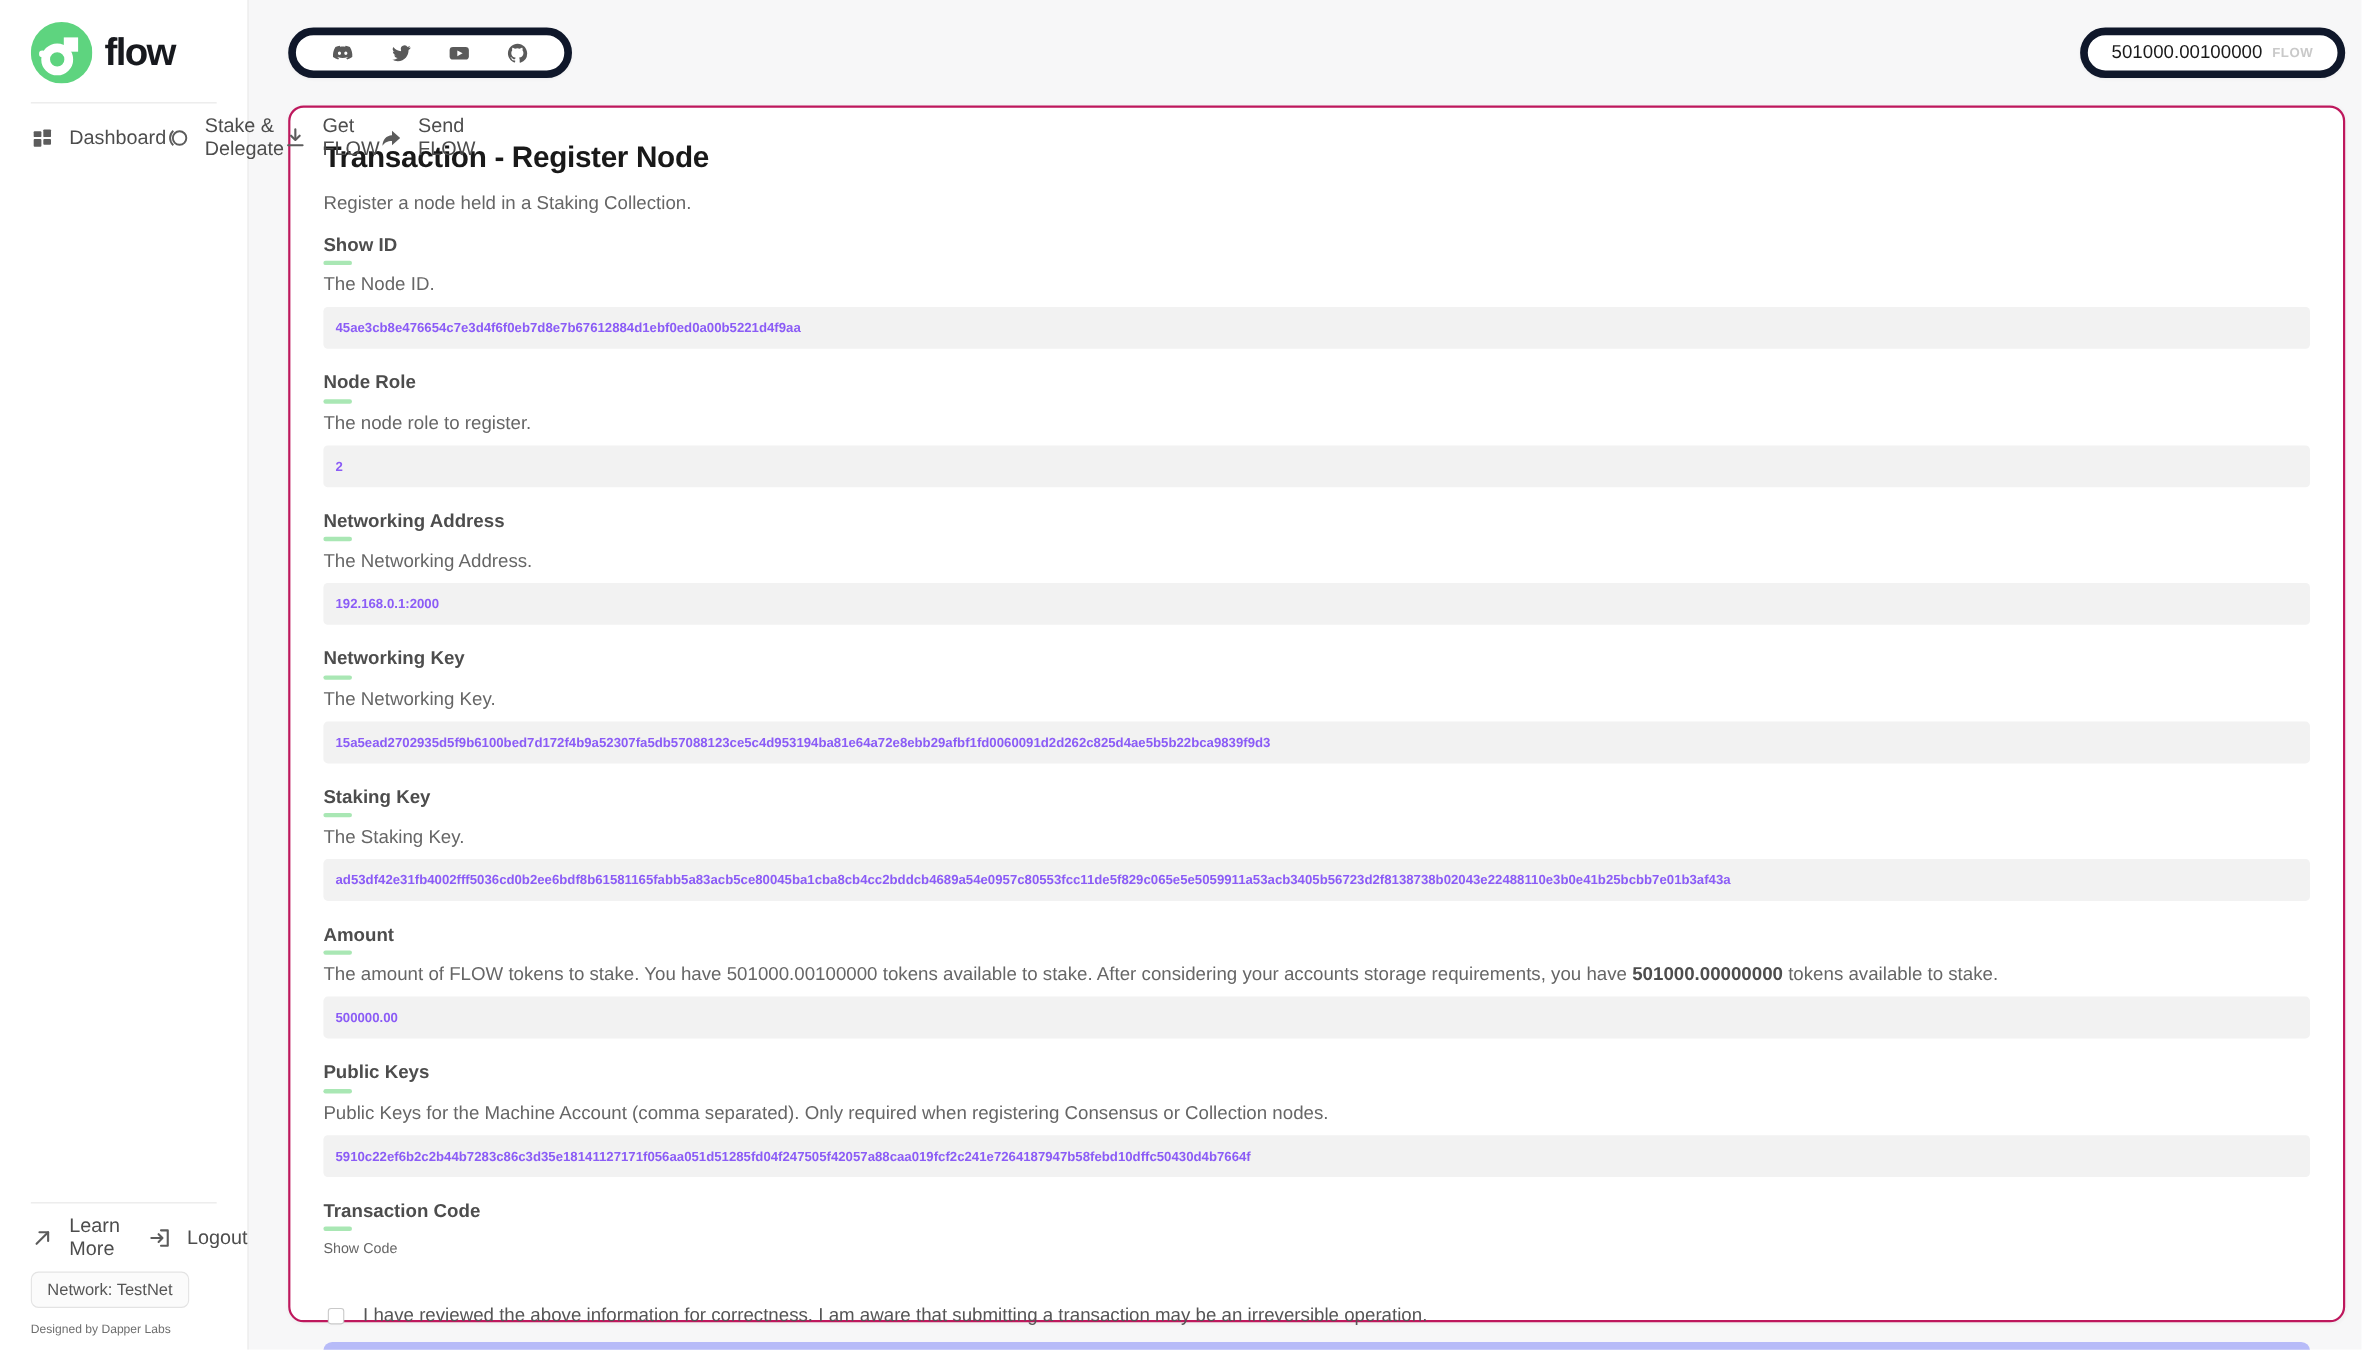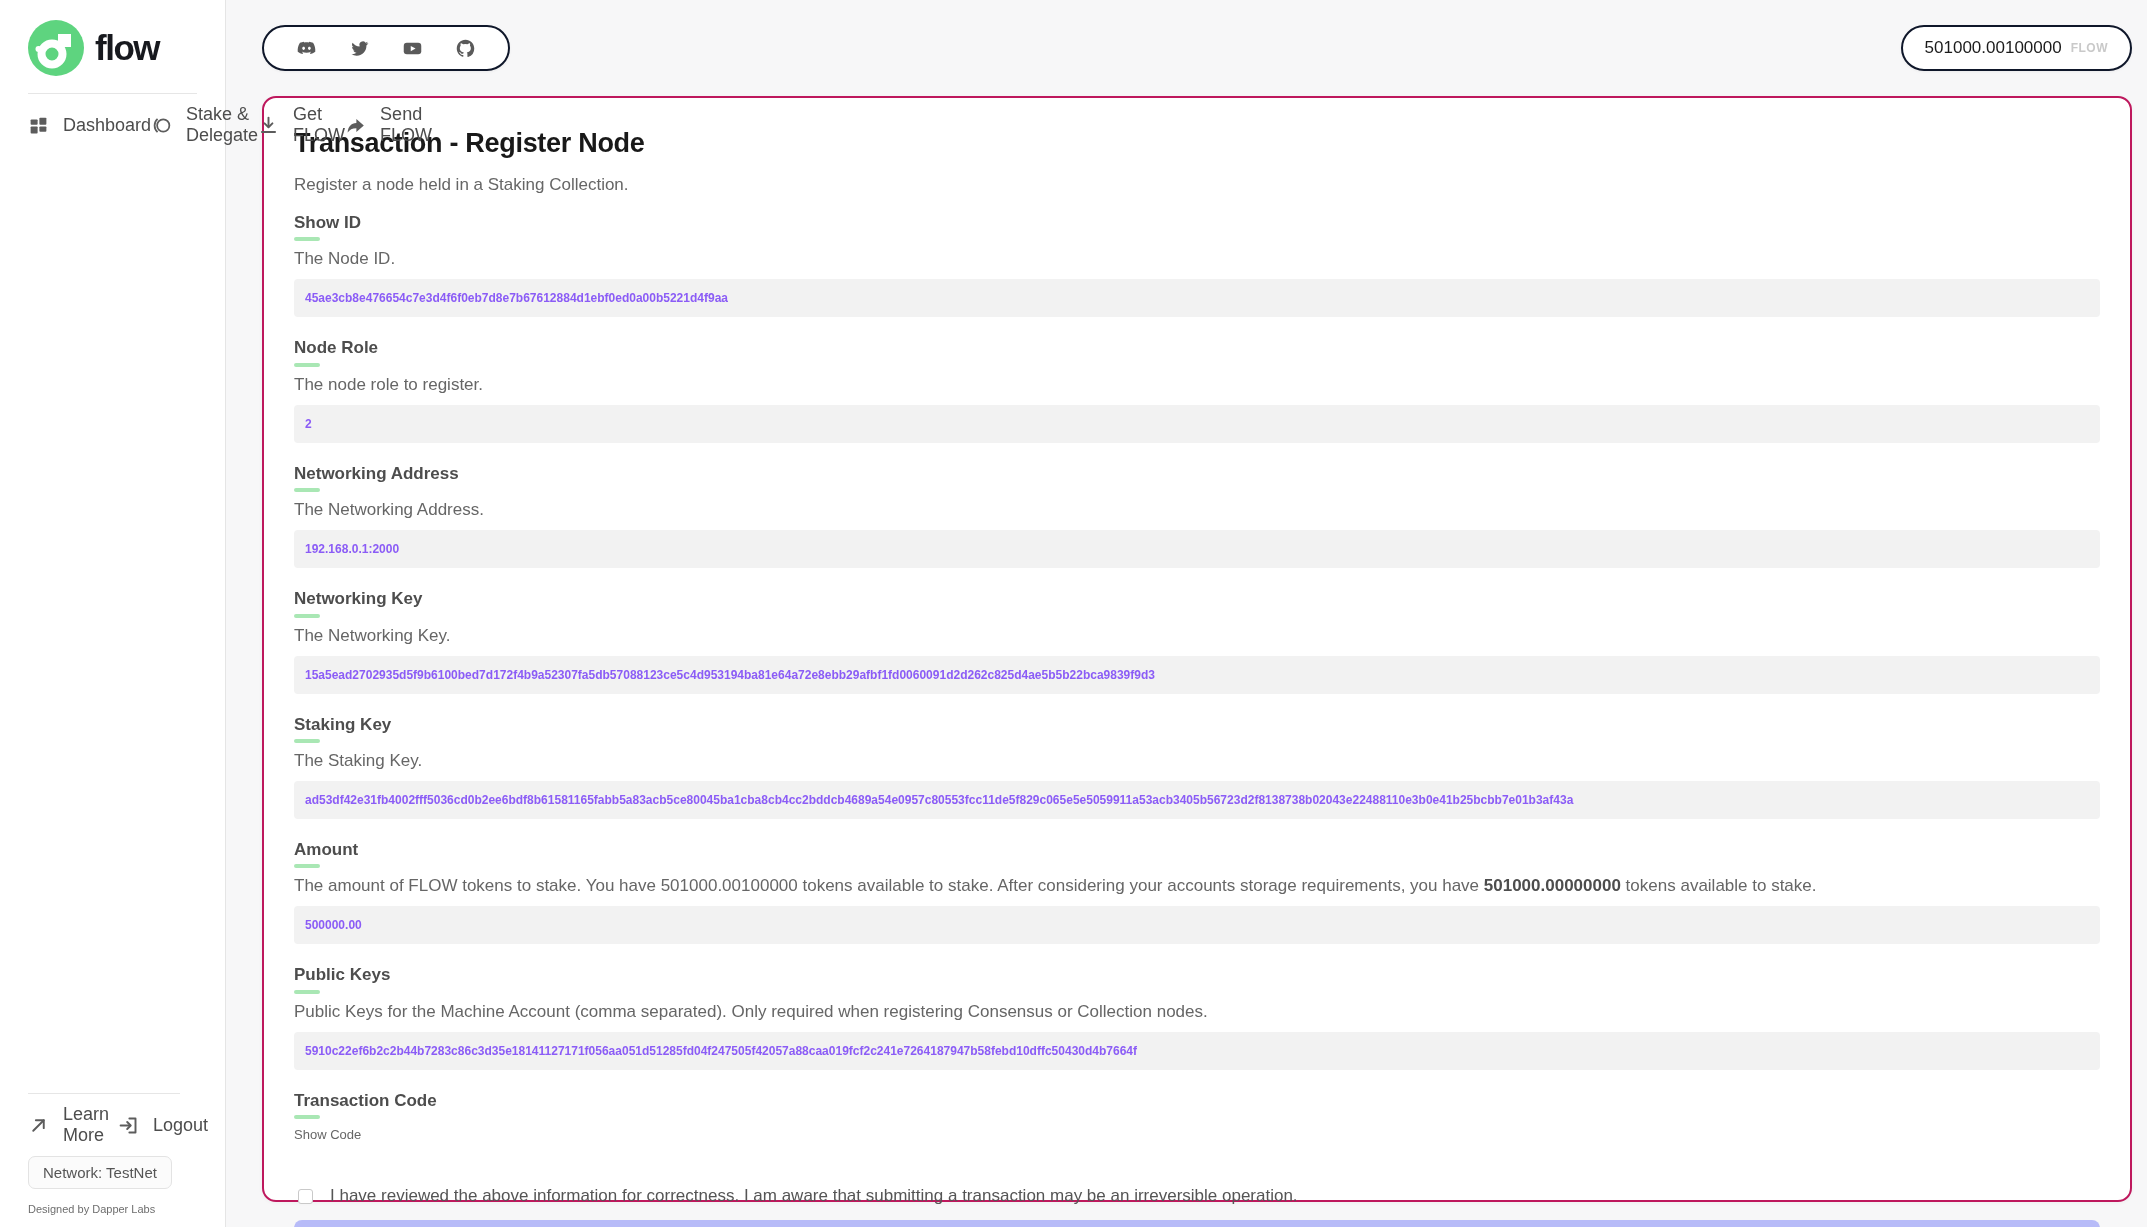--- a/index.html
+++ b/index.html
@@ -16,35 +16,35 @@
     flex:0 0 226px; width:226px; background:#fff;
     border-right:1px solid #e5e5e5; position:relative;
   }
   .logo-row { display:flex; align-items:center; gap:11px; padding:20px 0 0 28px; cursor:pointer; }
   .logo-mark { width:56px; height:56px; display:block; }
   .logo-word { font-size:35px; font-weight:800; color:#17191e; letter-spacing:-1.5px; }
   .side-divider { border:none; border-top:1px solid #e6e6e6; margin:17px 28px 12px 28px; }
   .nav { padding-left:28px; display:flex; flex-direction:row; }
   .nav-item { display:flex; align-items:center; gap:14px; height:38px; font-size:18px; color:#4d4d4d; cursor:pointer; }
   .nav-item svg { width:21px; height:21px; color:#5c5c5c; flex:0 0 21px; }
-  .sidebar-bottom { position:absolute; bottom:12px; left:0; right:17px; }
+  .sidebar-bottom { position:absolute; bottom:12px; left:0; right:0; }
   .net-badge {
     display:inline-block; margin:12px 0 14px 28px;
     border:1px solid #e3e3e3; background:#fbfbfb; border-radius:7px;
     padding:7px 14px; font-size:15px; color:#555;
   }
   .credit { margin-left:28px; font-size:11px; color:#6e6e6e; }
 
   
   .main { flex:1; background:#f7f7f8; padding:25px 15px 0 36px; }
   .topbar { display:flex; justify-content:space-between; align-items:center; margin-bottom:25px; }
   .pill {
     background:#fff; border-radius:24px; height:46px;
     display:flex; align-items:center;
-    box-shadow:0 1px 3px rgba(0,0,0,0.05); border:2px solid #0f172a;
+    box-shadow:0 1px 3px rgba(0,0,0,0.05); border:7px solid #0f172a;
   }
   .social-pill { gap:32px; padding:0 32px; }
   .social-pill svg { width:21px; height:21px; color:#5a5a5a; cursor:pointer; }
   .balance-pill { gap:9px; padding:0 22px; }
   .balance-amount { font-size:17px; color:#1b1b1b; }
   .balance-currency { font-size:12px; font-weight:700; color:#c9c9c9; letter-spacing:0.5px; }
 
   
   .card {
     background:#fff; border-radius:14px; border:2px solid #be185d;

